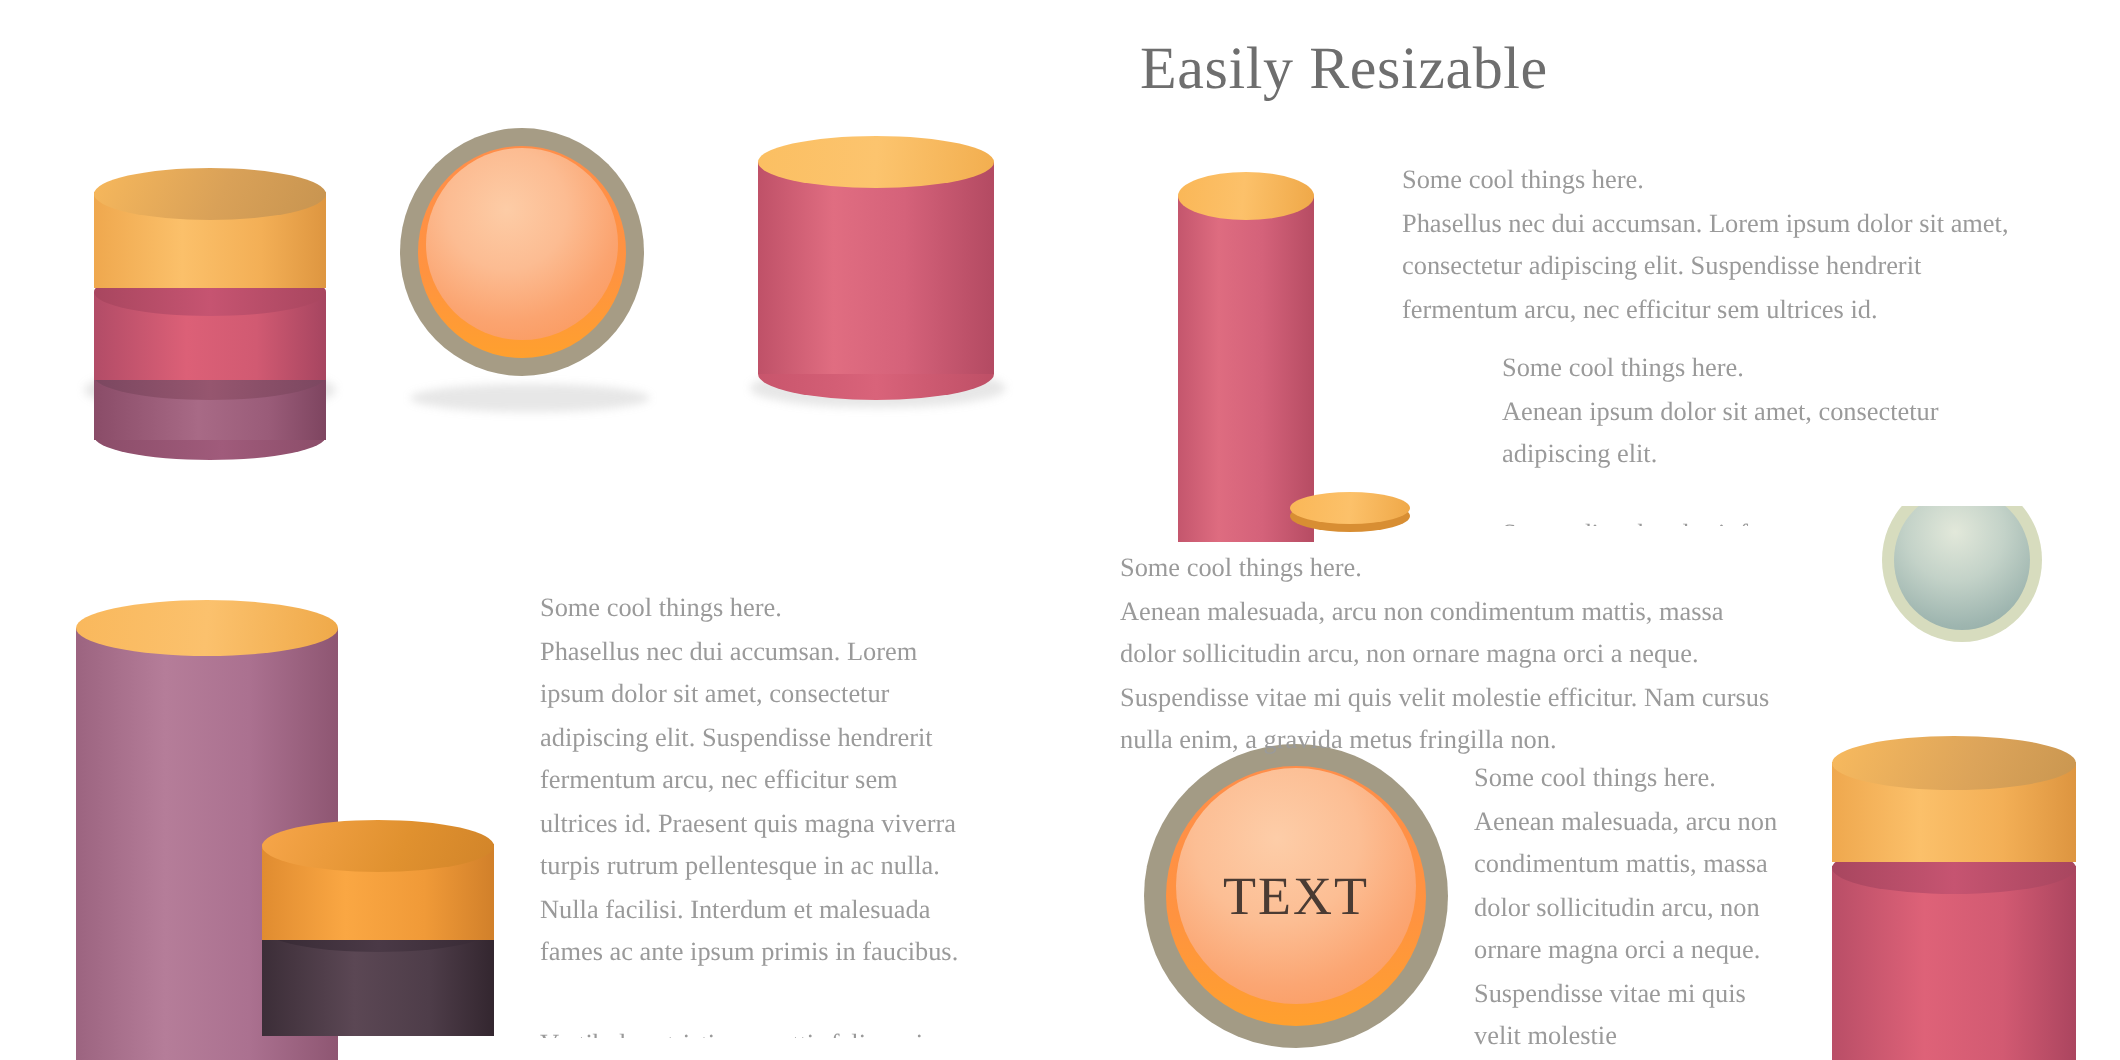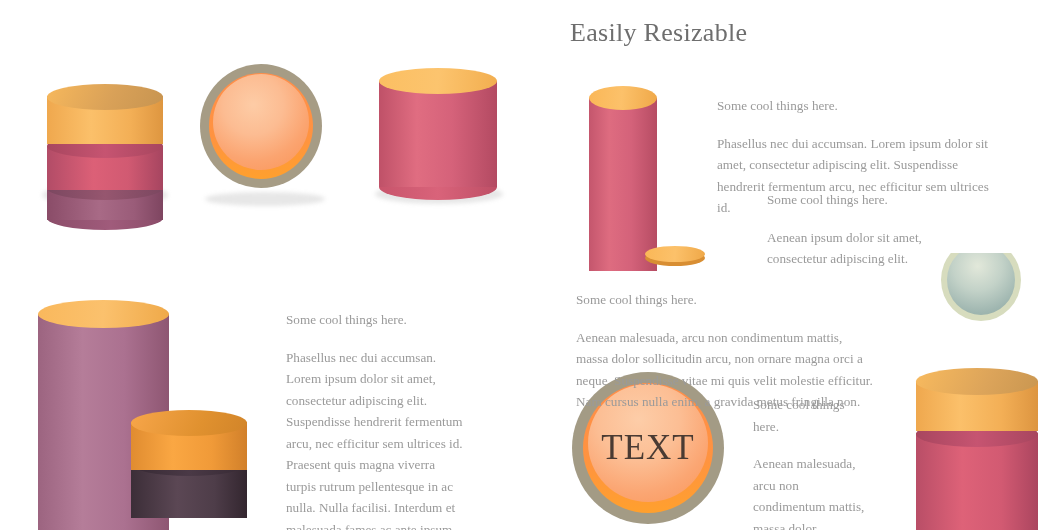--- a/index.html
+++ b/index.html
@@ -9,34 +9,34 @@
     font-family:"Liberation Serif",serif;
     overflow:hidden;
     position:relative;
   }
   .stage{position:absolute;left:0;top:0;width:1060px;height:530px;overflow:hidden;}
 
   
   .title{
     position:absolute;
     font-family:"Liberation Serif",serif;
-    font-size:26px;
+    font-size:30px;
     font-weight:400;
     color:#6e6e6e;
     letter-spacing:.3px;
     white-space:nowrap;
   }
   .para{
     position:absolute;
     font-family:"Liberation Serif",serif;
     font-size:13.2px;
     line-height:21.5px;
     color:#9a9a9a;
   }
-  .para p{margin:16px;}
+  .para p{margin:0;}
   .para.clip{overflow:hidden;}
 
   
   .shape{position:absolute;}
   .shadow{
     position:absolute;
     border-radius:50%;
     background:rgba(120,120,120,.18);
     filter:blur(2px);
   }
@@ -115,21 +115,21 @@
     <div class="cyl-body" style="left:4px;top:58px;width:116px;height:54px;background:linear-gradient(90deg,#3C2E38 0%,#5B4754 40%,#4E3D49 72%,#33262F 100%);"></div>
     <div class="cyl-top" style="left:4px;top:46px;width:116px;height:24px;background:linear-gradient(90deg,#362933,#4A3946 50%,#362933);"></div>
     <div class="cyl-body" style="left:4px;top:16px;width:116px;height:48px;background:linear-gradient(90deg,#E08C30 0%,#FAA743 36%,#F09A38 70%,#D1802A 100%);"></div>
     <div class="cyl-top" style="left:4px;top:4px;width:116px;height:26px;background:linear-gradient(115deg,#F7A64A 0%,#E0912F 60%,#D18429 100%);"></div>
   </div>
 
   <div class="shape" style="left:572px;top:372px;width:160px;height:158px;">
     <div class="sphere-outer" style="left:0;top:0;width:152px;height:152px;background:#A39B85;"></div>
     <div class="sphere-mid" style="left:11px;top:11px;width:130px;height:130px;background:linear-gradient(180deg,#FF8E4A 0%,#FF9340 58%,#FFA02E 100%);"></div>
     <div class="sphere-in" style="left:16px;top:12px;width:120px;height:118px;background:radial-gradient(circle at 42% 30%,#FDCDA8 0%,#FCBE94 38%,#FBA673 68%,#FA9557 100%);"></div>
-    <div class="sphere-label" style="font-size:35px;width:152px;height:152px;">TEXT</div>
+    <div class="sphere-label" style="font-size:27px;width:152px;height:152px;">TEXT</div>
   </div>
 
   <div class="shape" style="left:912px;top:365px;width:140px;height:165px;">
     <div class="cyl-body" style="left:4px;top:68px;width:122px;height:97px;background:linear-gradient(90deg,#B94E67 0%,#DE6278 38%,#D25A72 70%,#AB455F 100%);"></div>
     <div class="cyl-top" style="left:4px;top:56px;width:122px;height:26px;background:linear-gradient(90deg,#A8465F,#C65471 50%,#A8465F);"></div>
     <div class="cyl-body" style="left:4px;top:16px;width:122px;height:50px;background:linear-gradient(90deg,#EFA84E 0%,#FBC06A 36%,#F3AF56 70%,#DD9540 100%);"></div>
     <div class="cyl-top" style="left:4px;top:3px;width:122px;height:27px;background:linear-gradient(115deg,#F8BA5E 0%,#DCA45A 58%,#C99650 100%);"></div>
   </div>
 
   <div class="title" style="left:570px;top:18px;">Easily Resizable</div>

